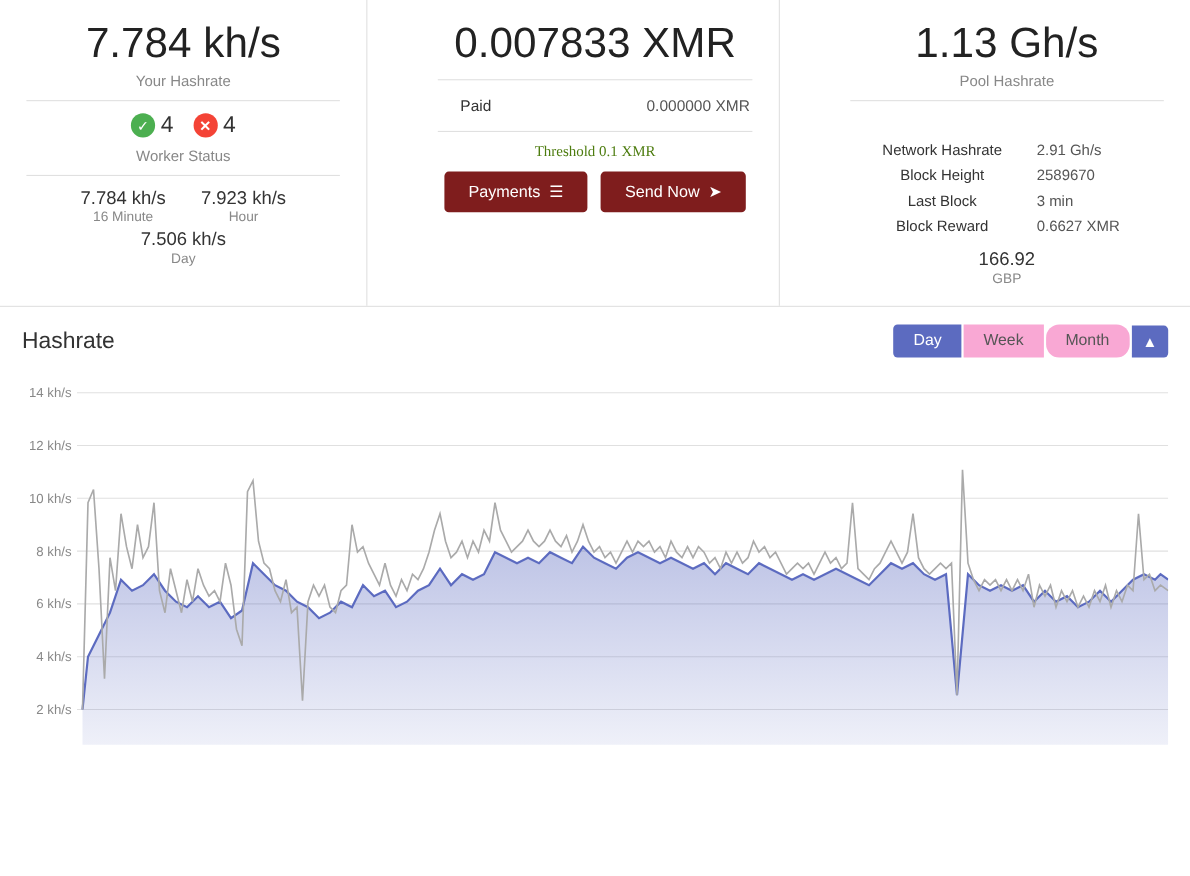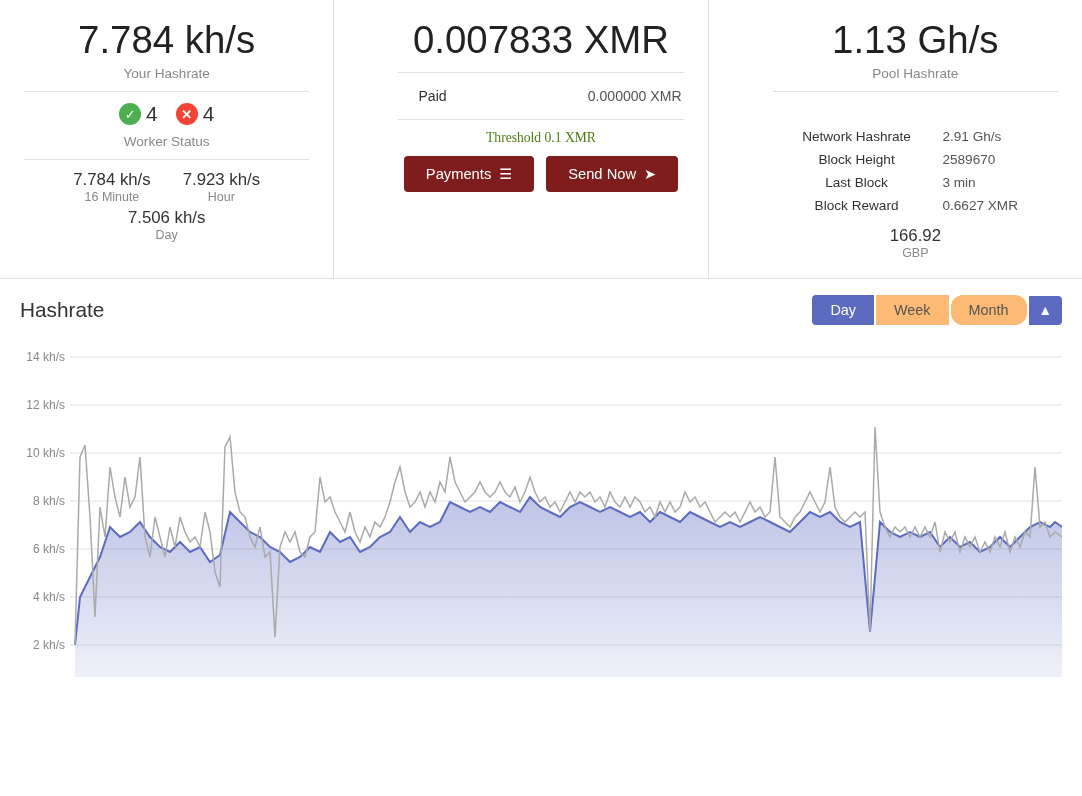--- a/index.html
+++ b/index.html
@@ -148,21 +148,21 @@
     .chart-controls {
       display: flex;
       align-items: center;
       gap: 2px;
     }
     .tab-btn {
       padding: 7px 18px;
       border: none;
       cursor: pointer;
       font-size: 0.9rem;
-      background: #fdba74;
+      background: #f9a8d4;
       color: #555;
     }
     .tab-btn.active {
       background: #5c6bc0;
       color: white;
     }
     .tab-btn:first-child { border-radius: 4px 0 0 4px; }
     .tab-btn:last-child { border-radius: 0 4px 4px 0; }
     .chevron-btn {
       background: #5c6bc0;

